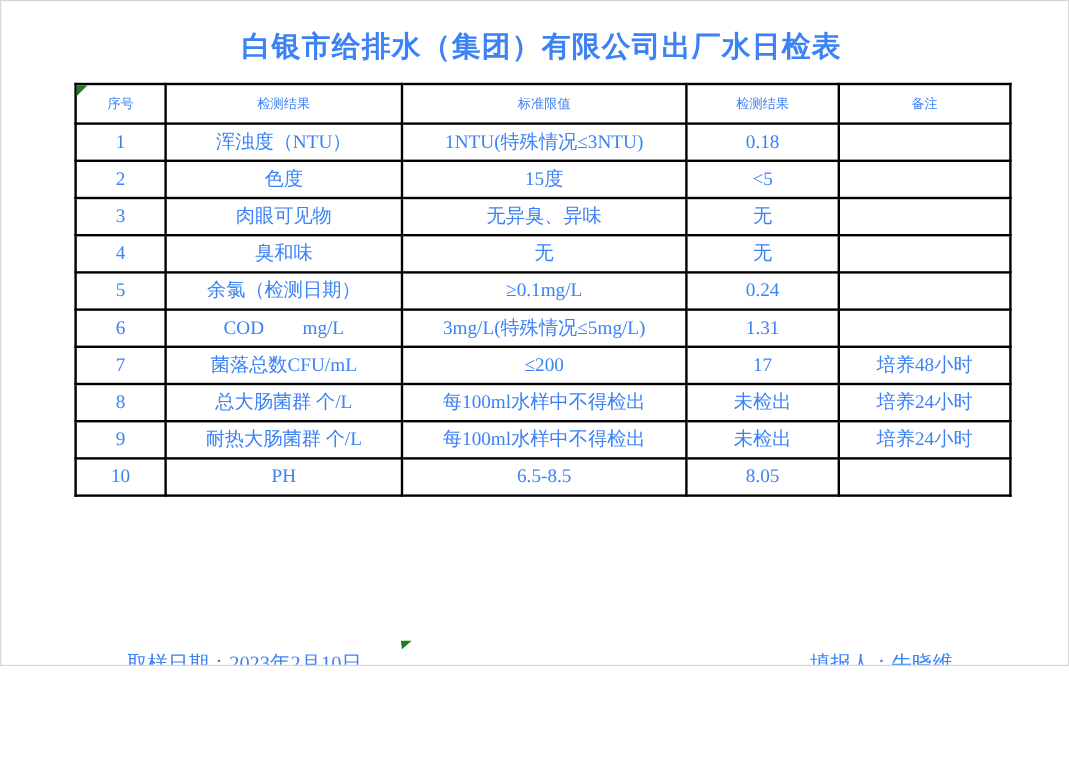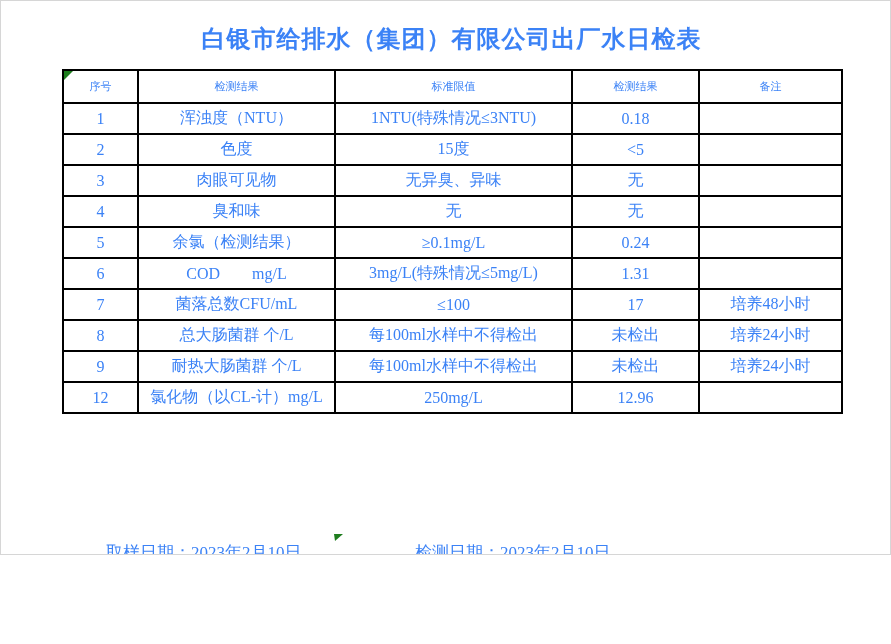--- a/index.html
+++ b/index.html
@@ -106,65 +106,65 @@
         </tr>
         <tr>
           <td class="col-serial">4</td>
           <td class="col-item">臭和味</td>
           <td class="col-standard">无</td>
           <td class="col-result">无</td>
           <td class="col-remark"></td>
         </tr>
         <tr>
           <td class="col-serial">5</td>
-          <td class="col-item">余氯（检测结果）</td>
+          <td class="col-item">余氯（检测日期）</td>
           <td class="col-standard">≥0.1mg/L</td>
           <td class="col-result">0.24</td>
           <td class="col-remark"></td>
         </tr>
         <tr>
           <td class="col-serial">6</td>
           <td class="col-item">COD        mg/L</td>
           <td class="col-standard">3mg/L(特殊情况≤5mg/L)</td>
           <td class="col-result">1.31</td>
           <td class="col-remark"></td>
         </tr>
         <tr>
           <td class="col-serial">7</td>
           <td class="col-item">菌落总数CFU/mL</td>
-          <td class="col-standard">≤100</td>
+          <td class="col-standard">≤200</td>
           <td class="col-result">17</td>
           <td class="col-remark">培养48小时</td>
         </tr>
         <tr>
           <td class="col-serial">8</td>
           <td class="col-item">总大肠菌群 个/L</td>
           <td class="col-standard">每100ml水样中不得检出</td>
           <td class="col-result">未检出</td>
           <td class="col-remark">培养24小时</td>
         </tr>
         <tr>
           <td class="col-serial">9</td>
           <td class="col-item">耐热大肠菌群 个/L</td>
           <td class="col-standard">每100ml水样中不得检出</td>
           <td class="col-result">未检出</td>
           <td class="col-remark">培养24小时</td>
         </tr>
         <tr>
-          <td class="col-serial">12</td>
-          <td class="col-item">氯化物（以CL-计）mg/L</td>
-          <td class="col-standard">250mg/L</td>
-          <td class="col-result">12.96</td>
+          <td class="col-serial">10</td>
+          <td class="col-item">PH</td>
+          <td class="col-standard">6.5-8.5</td>
+          <td class="col-result">8.05</td>
           <td class="col-remark"></td>
         </tr>
       </tbody>
   </table>
 
   <span class="corner-marker"></span>
 
   <span class="bottom-marker"></span>
 
   <div class="footer">
     <span class="f-sample">取样日期：2023年2月10日</span>
-    <span class="f-test">检测日期：2023年2月10日</span>
+    <span class="f-reporter">填报人：牛晓维</span>
   </div>
 
 </div>
 
 </body></html>

